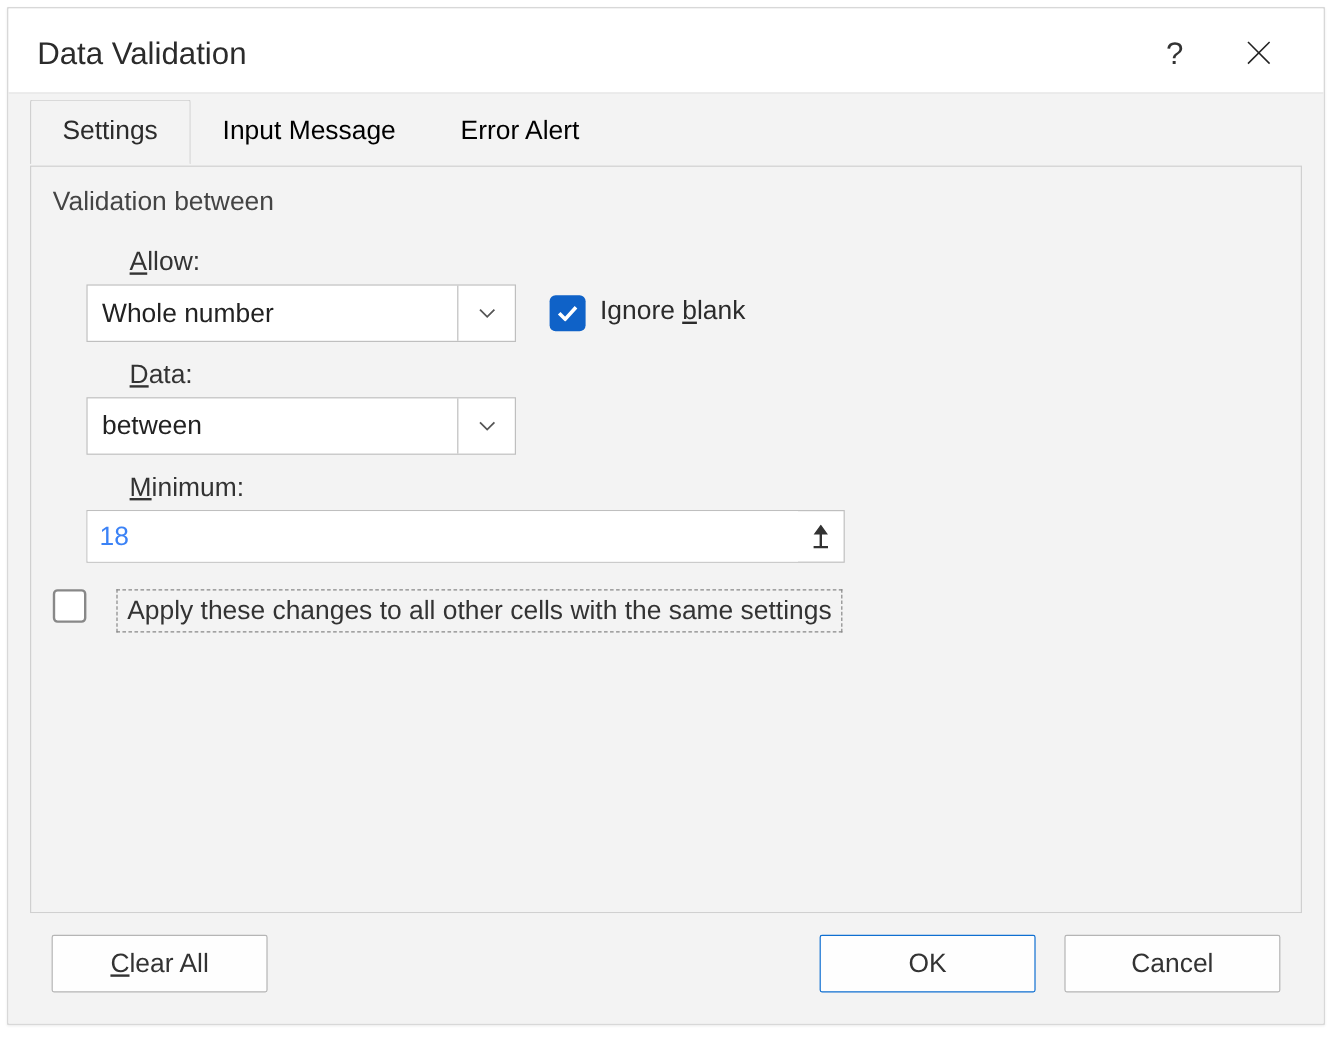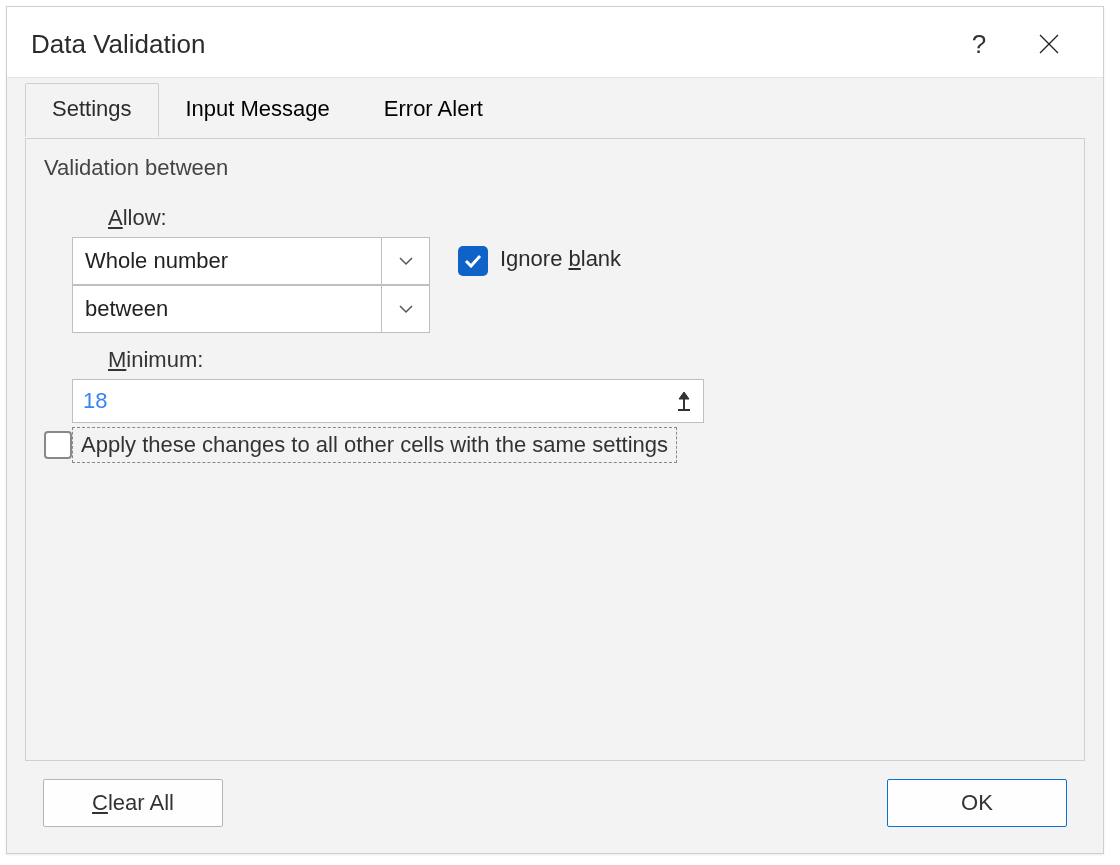--- a/index.html
+++ b/index.html
@@ -165,22 +165,22 @@
     color: #3b82f6;
   }
   .refinput .ref-btn {
     width: 38px;
     display: flex; align-items: center; justify-content: center;
     cursor: pointer;
   }
   .refinput .ref-btn svg { width: 16px; height: 20px; stroke: #333; fill: #333; }
 
   .apply-row {
-    margin-top: 4px;
-    display: flex; align-items: center; gap: 0;
+    margin-top: 22px;
+    display: flex; align-items: flex-start; gap: 25px;
   }
   .apply-row .box {
     width: 28px; height: 28px;
     background: #fff;
     border: 2px solid #888;
     border-radius: 4px;
   }
   .apply-row .lbl {
     font-size: 22px;
     color: #333;
@@ -260,20 +260,21 @@
             <div class="box">
               <svg viewBox="0 0 18 14">
                   <polyline points="2,7 7,12 16,2"></polyline>
                 </svg>
             </div>
             <div class="lbl">Ignore <span class="underline-mn">b</span>lank</div>
           </div>
         </div>
 
         
+        <div class="field-label"><span class="underline-mn">D</span>ata:</div>
         <div class="combo">
           <div class="combo-text">between</div>
           <div class="combo-btn">
             <svg viewBox="0 0 14 10">
                 <polyline points="1,2 7,8 13,2"></polyline>
               </svg>
           </div>
         </div>
 
         
@@ -300,16 +301,17 @@
 
       <div style="flex:1"></div>
     </div>
 
     <div class="footer">
       <div class="btn">
           <span><span class="underline-mn">C</span>lear All</span>
         </div>
       <div class="spacer"></div>
       <div class="btn default">OK</div>
+      <div class="btn">Cancel</div>
     </div>
 
   </div>
 </div>
 
 </body></html>

